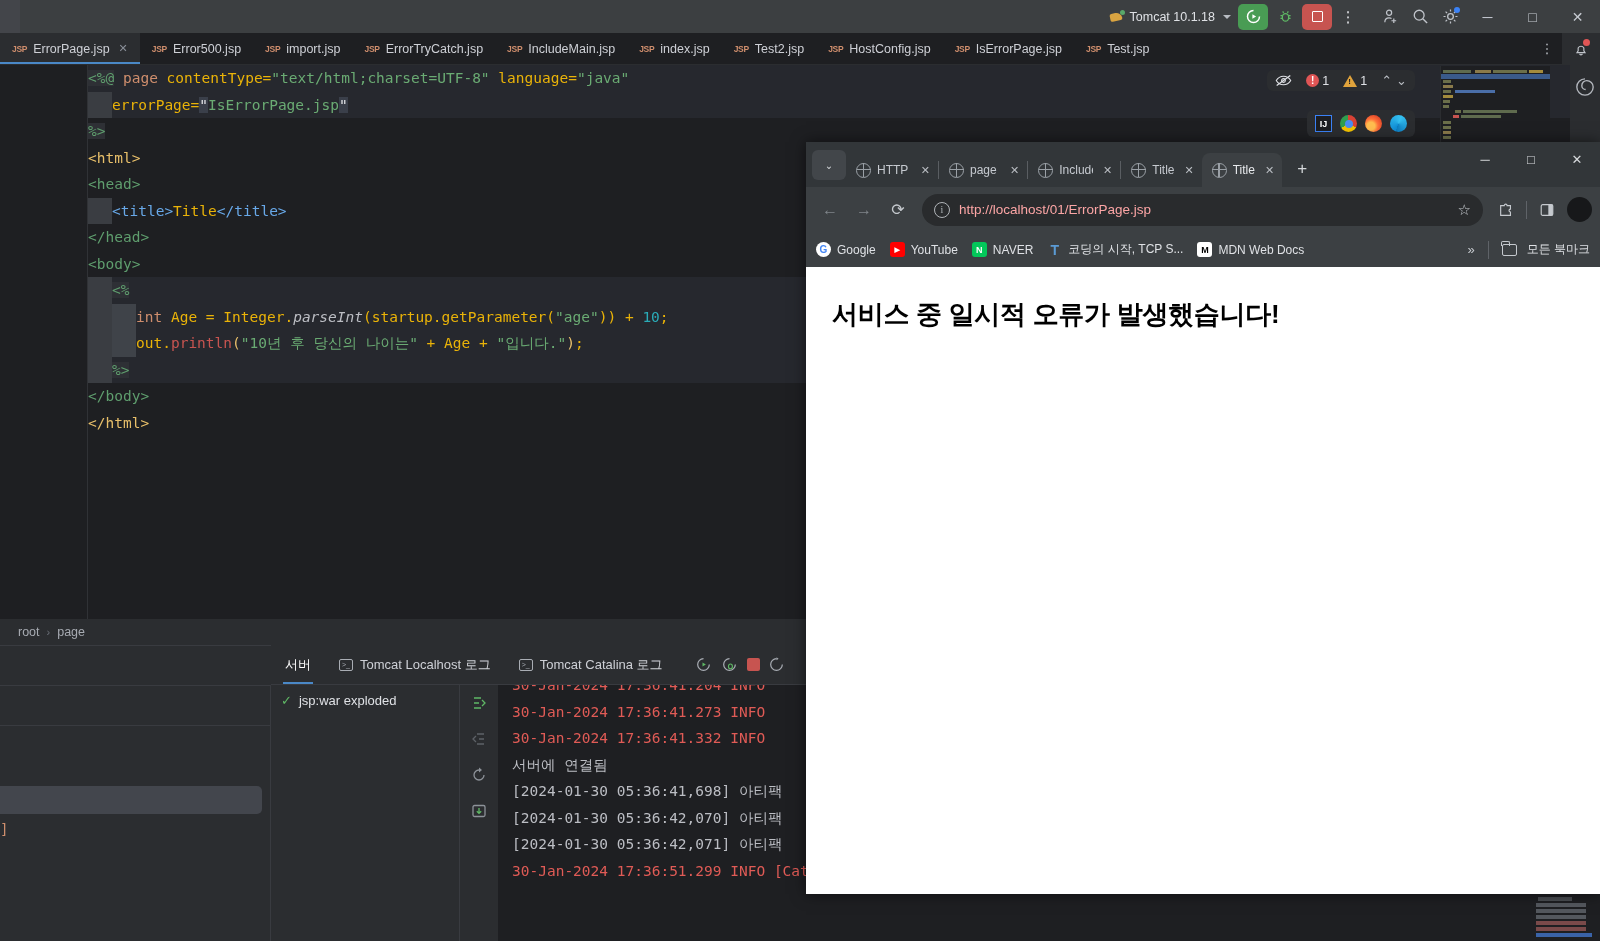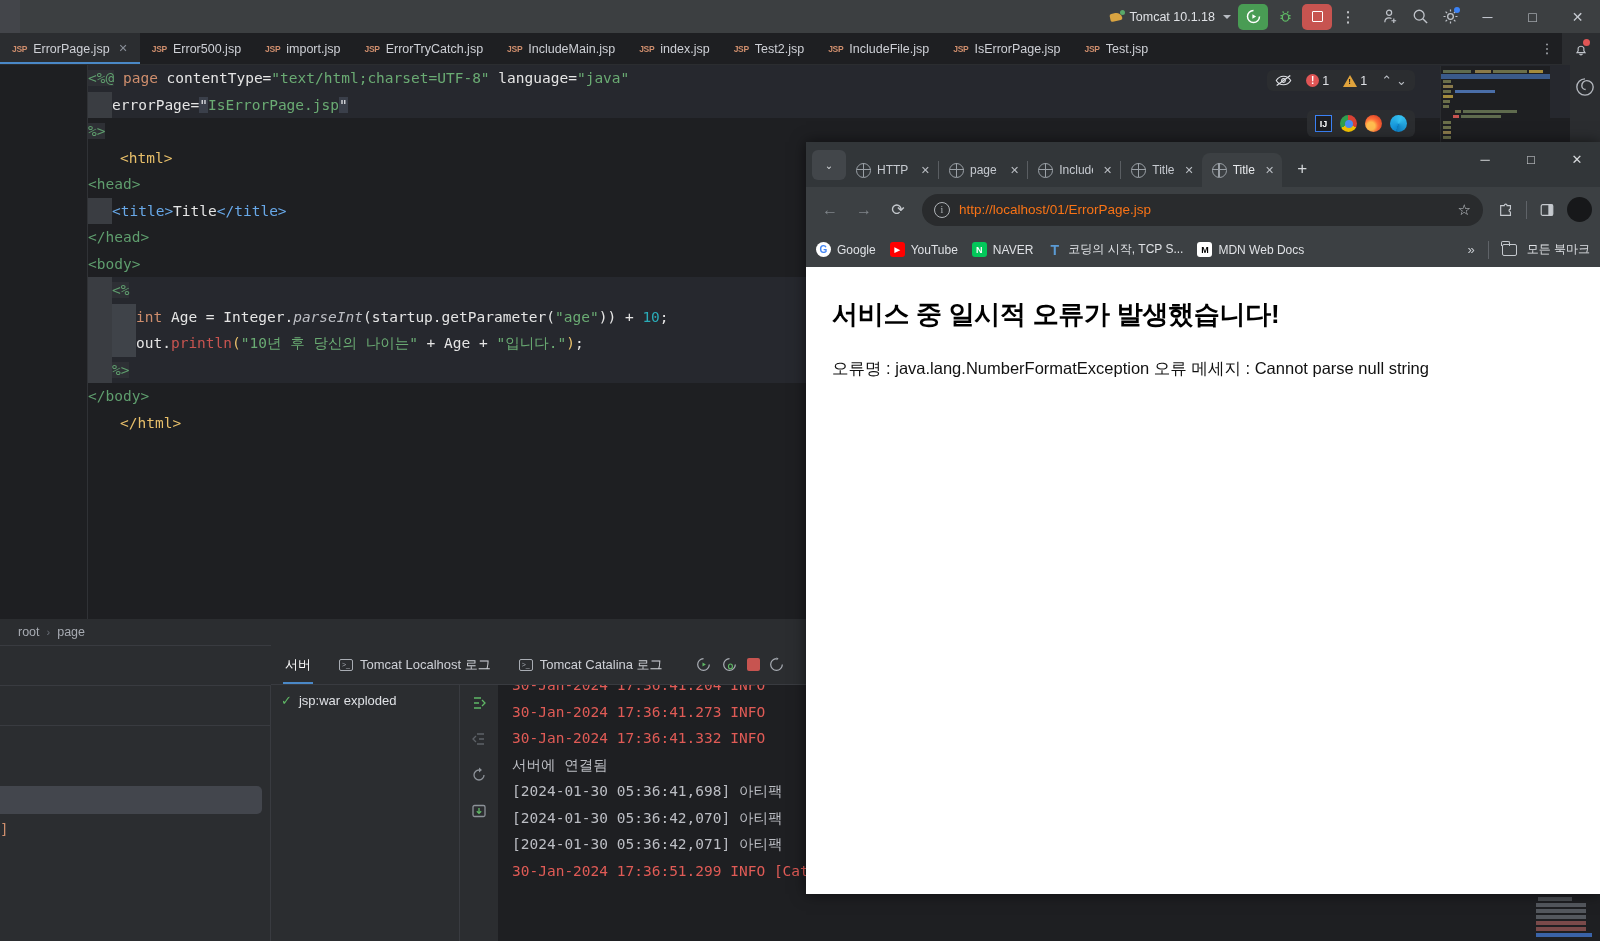--- a/index.html
+++ b/index.html
@@ -94,25 +94,25 @@
     position:absolute;left:88px;top:0;right:0;height:554px;
     font-family:"DejaVu Sans Mono", monospace;font-size:14.5px;
   }
   .cline{height:26.5px;line-height:26.5px;white-space:pre;position:relative;}
   .cline.hl{background:#26282e;}
   .indent-guide{
     display:inline-block;background:#3a3d42;width:24px;height:26.5px;vertical-align:top;
   }
   .indent-guide.g2{background:#3f4349;}
   .kw{color:#cf8e6d;}
-  .tag{color:#e8bf6a;margin-left:32px;}
+  .tag{color:#e8bf6a;}
   .tag2{color:#5f9e6e;}
   .tagblue{color:#68a8e8;}
   .str{color:#6aab73;}
-  .plain{color:#e5e5e5;}
+  .plain{color:#eab308;}
   .num{color:#2aacb8;}
   .fn{color:#bcbec4;font-style:italic;}
   .red{color:#c75450;}
   .paren{color:#e8bf6a;}
   .jspdelim{color:#5f9e6e;background:#2e3035;}
   .selbg{background:#3a3f4a;}
 
   
   #inspect-widget{
     position:absolute;right:185px;top:70px;display:flex;align-items:center;gap:4px;
@@ -259,21 +259,21 @@
     color:#c5c9ce;font-size:16px;border-radius:50%;}
   .nav-ic.dim{color:#80868b;}
   #urlbar{
     flex:1;height:32px;background:#292b2d;border-radius:17px;display:flex;align-items:center;
     padding:0 12px;gap:9px;margin:0 6px;
   }
   .info-circle{
     width:16px;height:16px;border-radius:50%;border:1.3px solid #b0b4b8;color:#b0b4b8;
     font-size:10px;display:flex;align-items:center;justify-content:center;font-family:"Liberation Serif",serif;
   }
-  #urltext{flex:1;font-size:13.5px;color:#f97316;}
+  #urltext{flex:1;font-size:13.5px;color:#fca5a5;}
   .star{color:#c5c9ce;font-size:15px;}
   .ext-ic{width:30px;height:30px;display:flex;align-items:center;justify-content:center;color:#c5c9ce;font-size:15px;}
   .vdiv{width:1px;height:18px;background:#5f6368;margin:0 3px;}
   .avatar{width:25px;height:25px;border-radius:50%;background:#17181a;margin-left:3px;}
 
   #bmarks{height:35px;background:#3c4043;display:flex;align-items:center;padding:0 10px;gap:14px;font-size:12px;color:#dfe1e5;}
   .bm{display:flex;align-items:center;gap:6px;white-space:nowrap;}
   .bm-ico{width:15px;height:15px;border-radius:3px;display:flex;align-items:center;justify-content:center;
     font-size:9px;font-weight:bold;color:#fff;flex:0 0 auto;}
   .bm-g{background:#fff;color:#4285f4;border-radius:50%;font-size:10px;font-weight:bold;}
@@ -380,21 +380,21 @@
   <div class="etab">
     <span class="jsp-badge">JSP</span>
     <span>index.jsp</span>
   </div>
   <div class="etab">
     <span class="jsp-badge">JSP</span>
     <span>Test2.jsp</span>
   </div>
   <div class="etab">
     <span class="jsp-badge">JSP</span>
-    <span>IncludeFile.jsp</span>
+    <span>HostConfig.jsp</span>
   </div>
   <div class="etab">
     <span class="jsp-badge">JSP</span>
     <span>IsErrorPage.jsp</span>
   </div>
   <div class="etab">
     <span class="jsp-badge">JSP</span>
     <span>Test.jsp</span>
   </div>
 
@@ -726,15 +726,14 @@
     <div class="bm-right">
       <span class="chevr">»</span>
       <span class="vdiv"></span>
       <span class="folder"></span>
       <span>모든 북마크</span>
     </div>
   </div>
 
   <div id="bcontent">
     <h1>서비스 중 일시적 오류가 발생했습니다!</h1>
-    <p>오류명 : java.lang.NumberFormatException 오류 메세지 : Cannot parse null string</p>
   </div>
 </div>
 
 </body></html>

